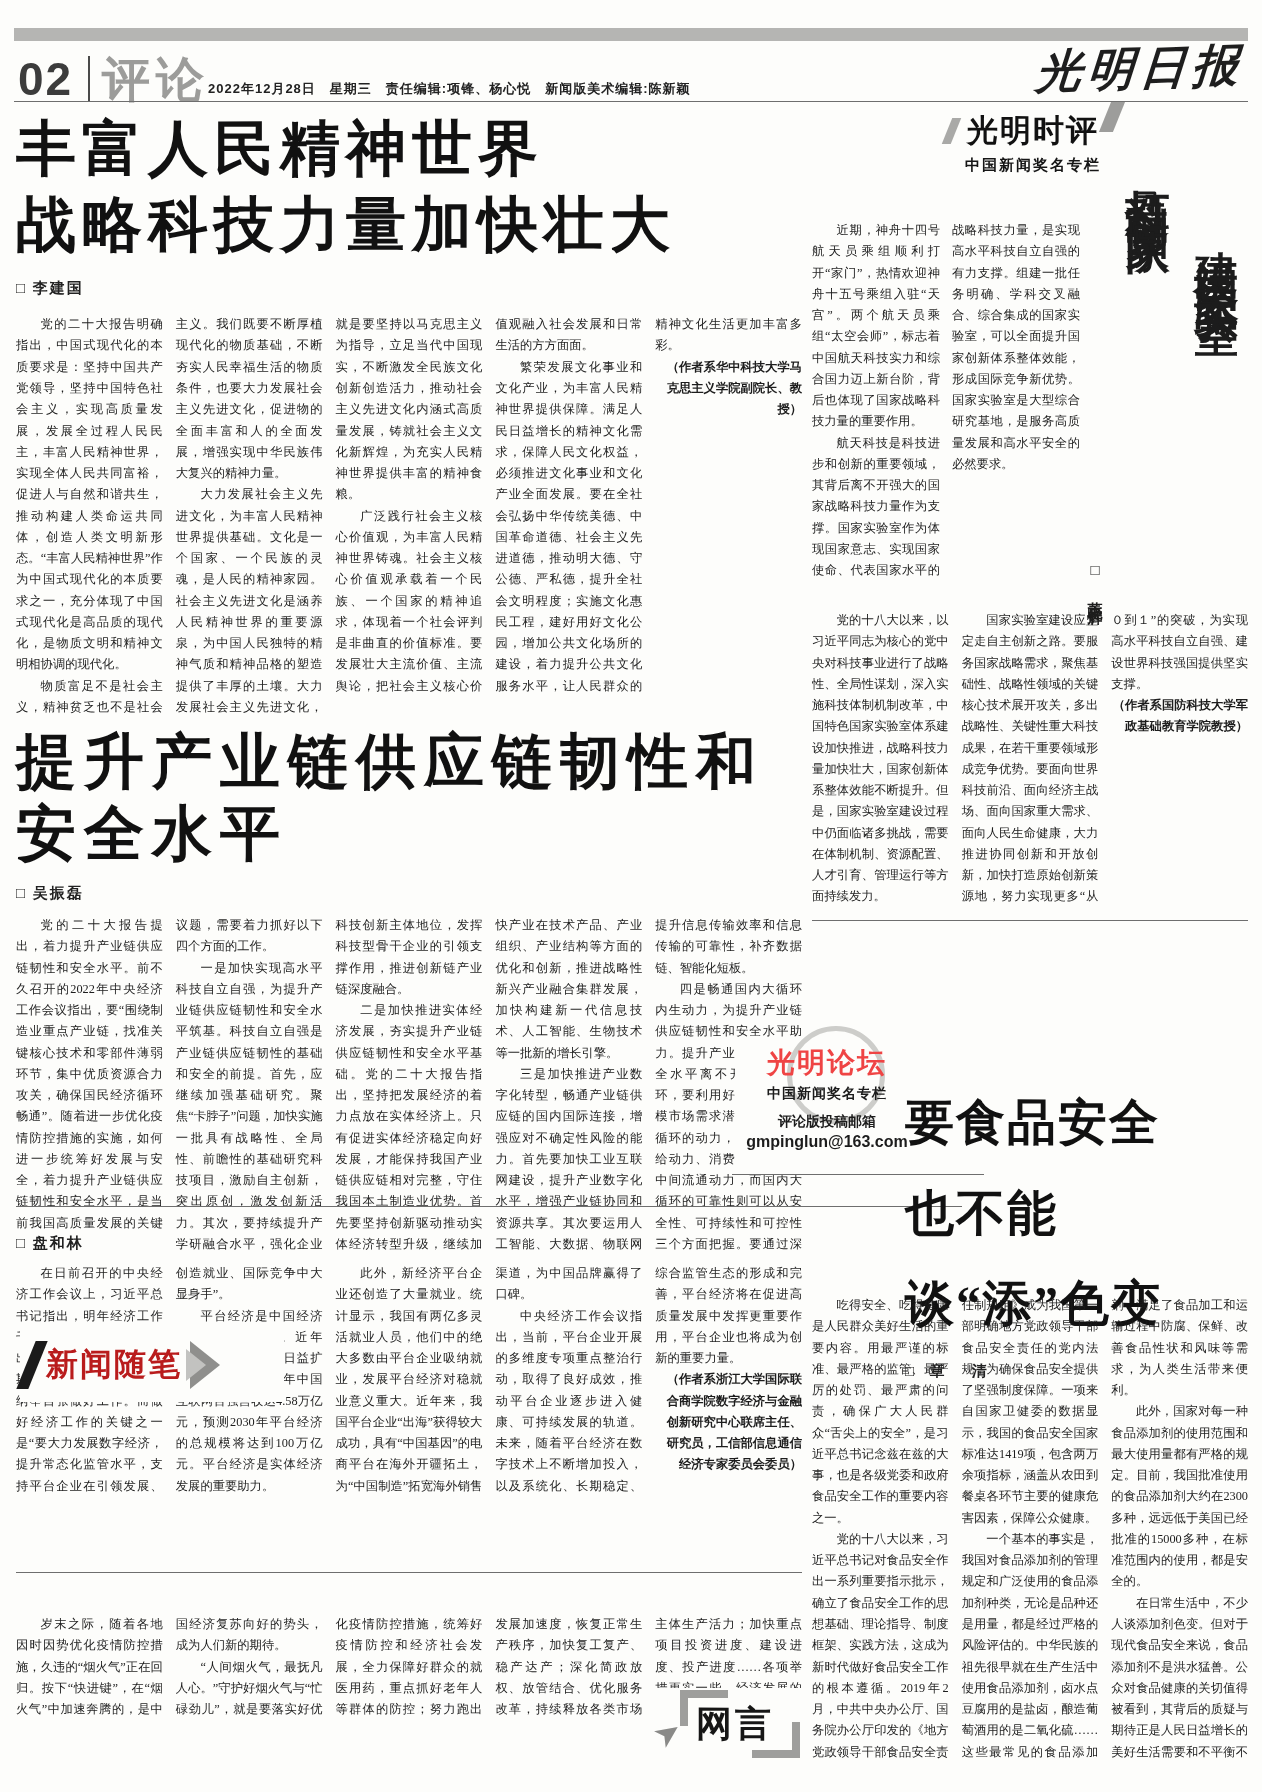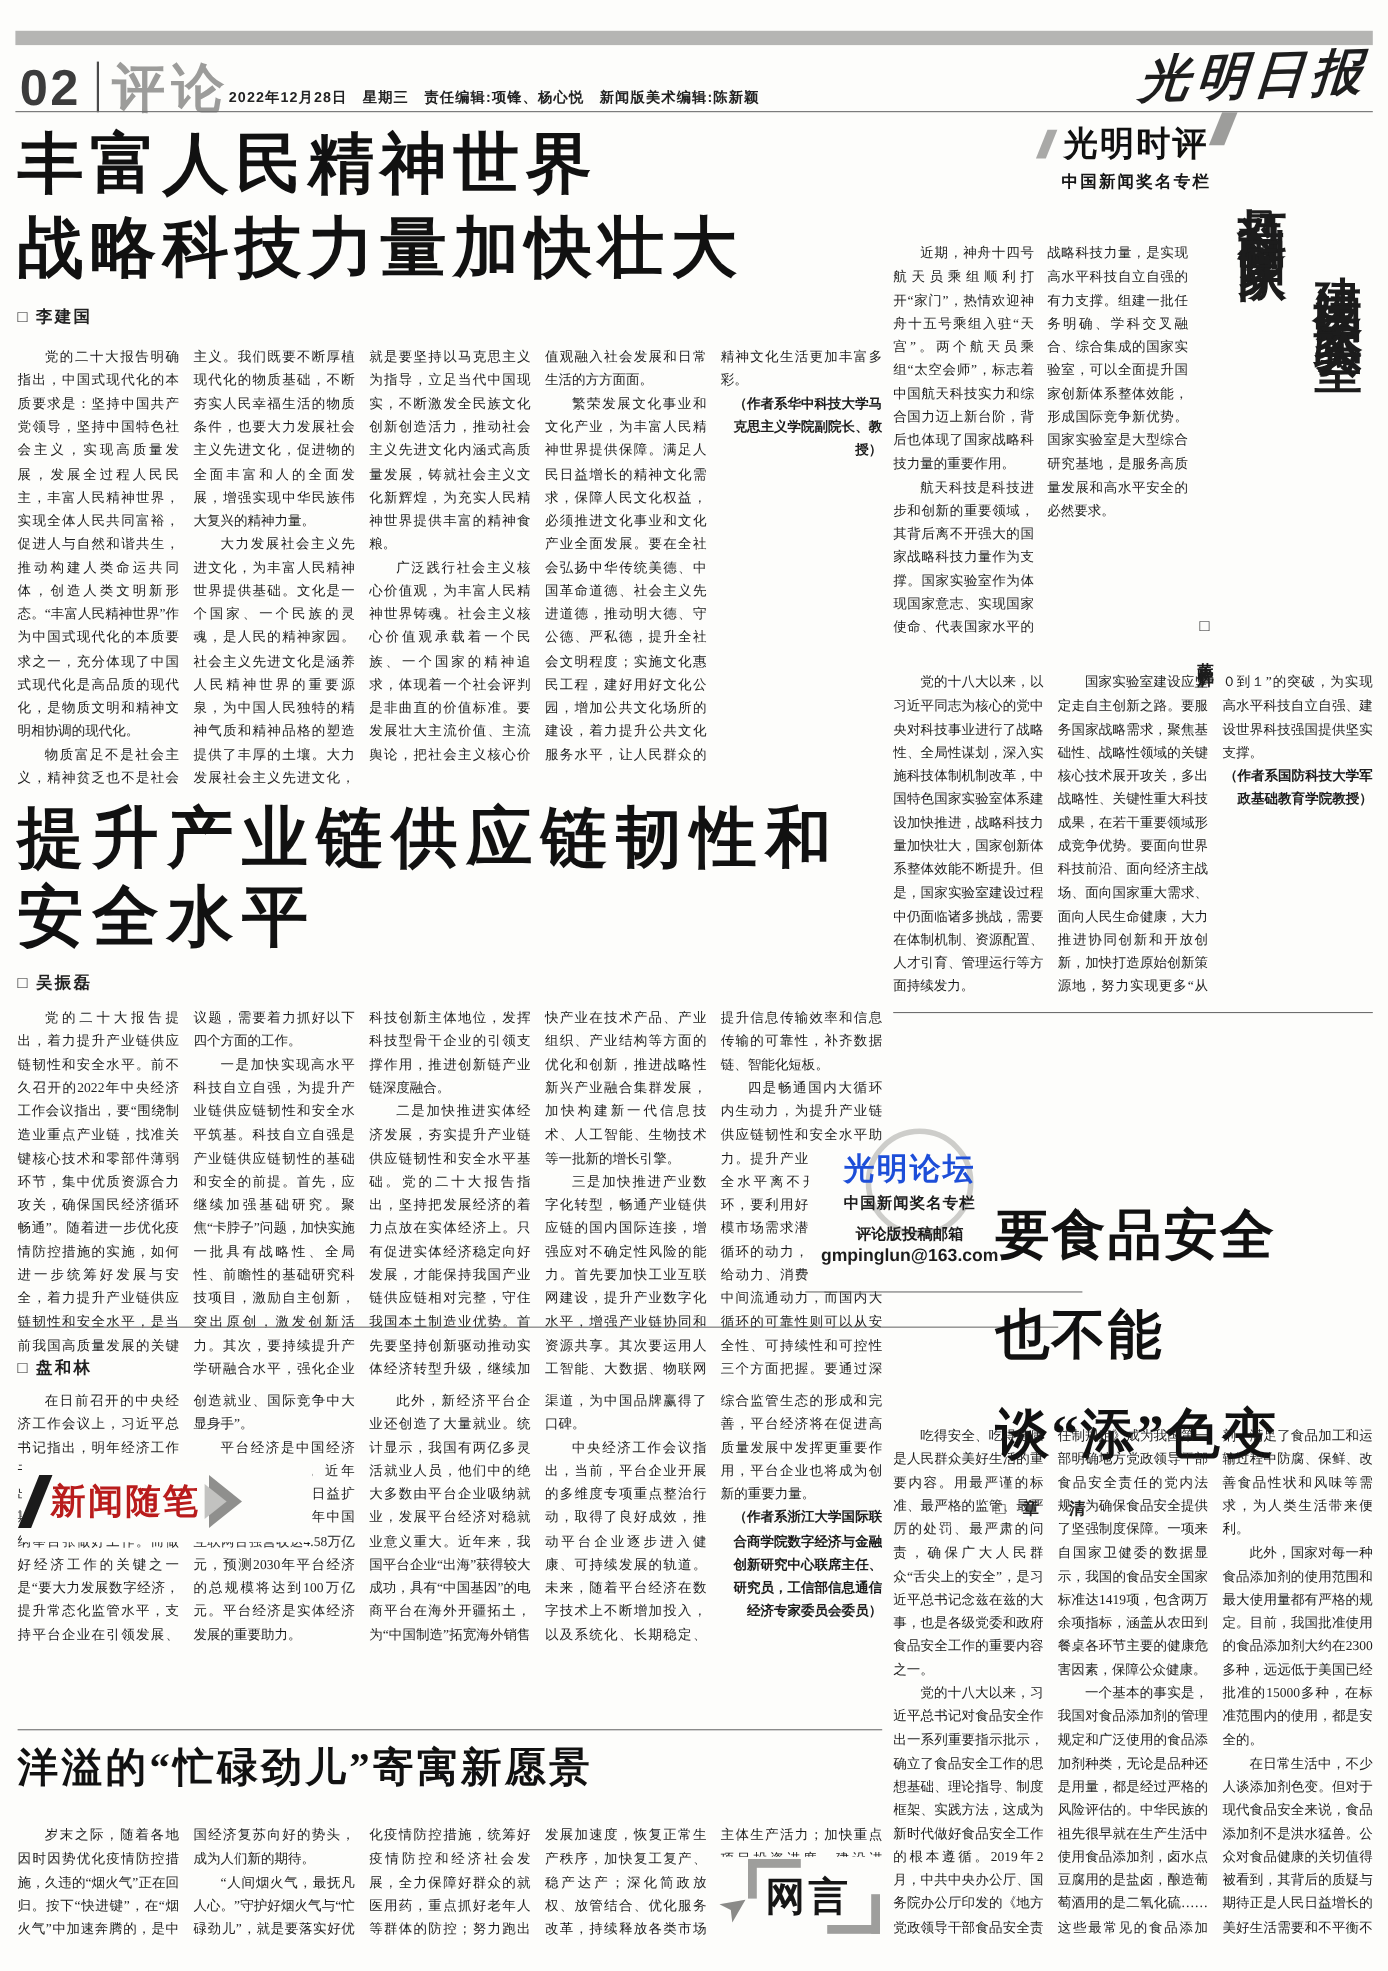--- a/index.html
+++ b/index.html
@@ -49,21 +49,21 @@
   .a2{position:absolute;left:16px;top:726px;width:786px;}
   .a2 .headline{font-size:60px;letter-spacing:8px;line-height:1.2;}
   .a2 .byline{margin-top:14px;}
   .a2 .cols{margin-top:12px;height:352px;column-count:5;column-gap:13px;}
   .hr-a2{left:16px;top:1206px;width:946px;}
 
   
   .forum-box{position:absolute;left:735px;top:1042px;width:184px;height:124px;background:#fdfdfb;text-align:center;}
   .forum-box .circle{position:absolute;left:52px;top:-16px;width:88px;height:88px;border:5px solid #cdcdca;border-radius:50%;}
   .forum-box .fb-inner{position:relative;}
-  .fb-title{font:900 28px "Liberation Sans","DejaVu Sans",sans-serif;letter-spacing:2px;color:#1d4ed8;margin-top:2px;}
+  .fb-title{font:900 28px "Liberation Sans","DejaVu Sans",sans-serif;letter-spacing:2px;color:#ef4444;margin-top:2px;}
   .fb-sub{font:700 14px "Liberation Sans","DejaVu Sans",sans-serif;letter-spacing:1px;margin-top:3px;}
   .fb-mail-label{font:700 14px "Liberation Sans","DejaVu Sans",sans-serif;margin-top:10px;}
   .fb-email{font:700 16px "Liberation Sans","DejaVu Sans",sans-serif;margin-top:2px;}
   .hr-fb{left:732px;top:1174px;width:252px;}
 
   
   .a6-head{position:absolute;left:905px;top:1078px;width:345px;}
   .a6-head .headline{font-size:49px;line-height:1.85;letter-spacing:2px;}
   .a6-head .byline{margin-top:12px;letter-spacing:6px;}
   .a6-body{position:absolute;left:812px;top:1295px;width:436px;height:486px;column-count:3;column-gap:13px;}
@@ -187,21 +187,20 @@
       </div>
     <div class="nb-badge">
       <div class="nb-slash"></div>
       <div class="nb-text">新闻随笔</div>
       <div class="nb-arrow"></div>
     </div>
   </section>
   <div class="hr hr-a4"></div>
 
   <section class="a5">
-    <h1 class="headline">洋溢的“忙碌劲儿”寄寓新愿景</h1>
     <div class="cols">
         <p>岁末之际，随着各地因时因势优化疫情防控措施，久违的“烟火气”正在回归。按下“快进键”，在“烟火气”中加速奔腾的，是中国经济复苏向好的势头，成为人们新的期待。</p>
         <p>“人间烟火气，最抚凡人心。”守护好烟火气与“忙碌劲儿”，就是要落实好优化疫情防控措施，统筹好疫情防控和经济社会发展，全力保障好群众的就医用药，重点抓好老年人等群体的防控；努力跑出发展加速度，恢复正常生产秩序，加快复工复产、稳产达产；深化简政放权、放管结合、优化服务改革，持续释放各类市场主体生产活力；加快重点项目投资进度、建设进度、投产进度……各项举措更实一些，经济发展的底盘就会更稳一些。</p>
       </div>
     <div class="wy-badge">
       <div class="frame-tl"></div>
       <div class="frame-br"></div>
       <span class="wy-cursor">➤</span>
       <div class="wy-text">网言</div>
     </div>

